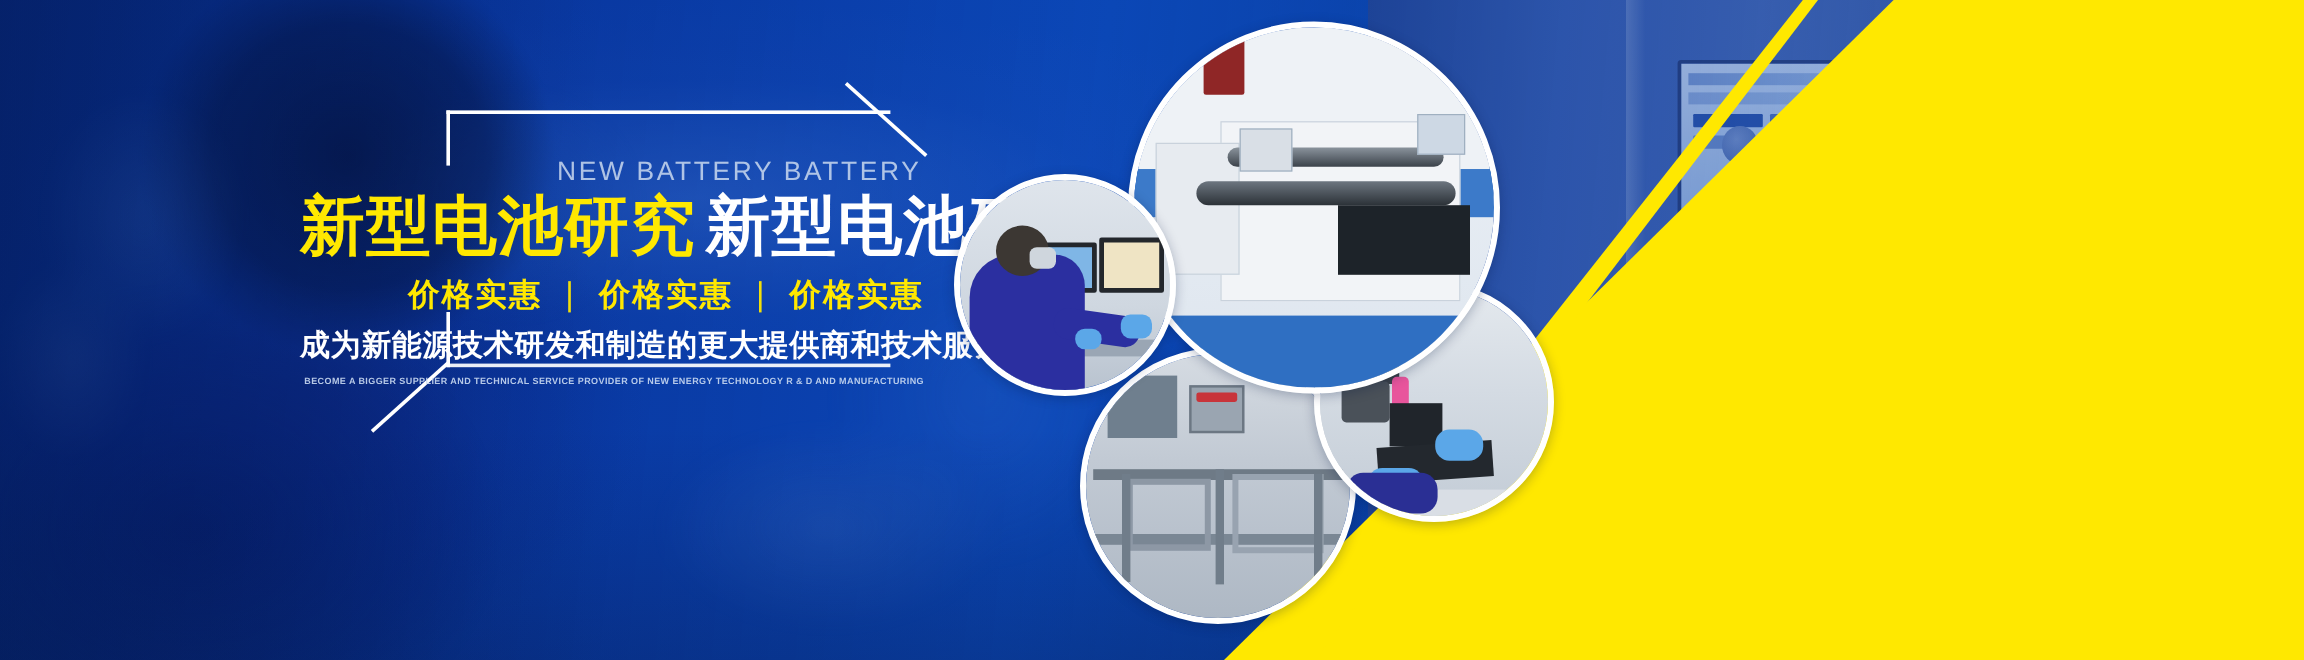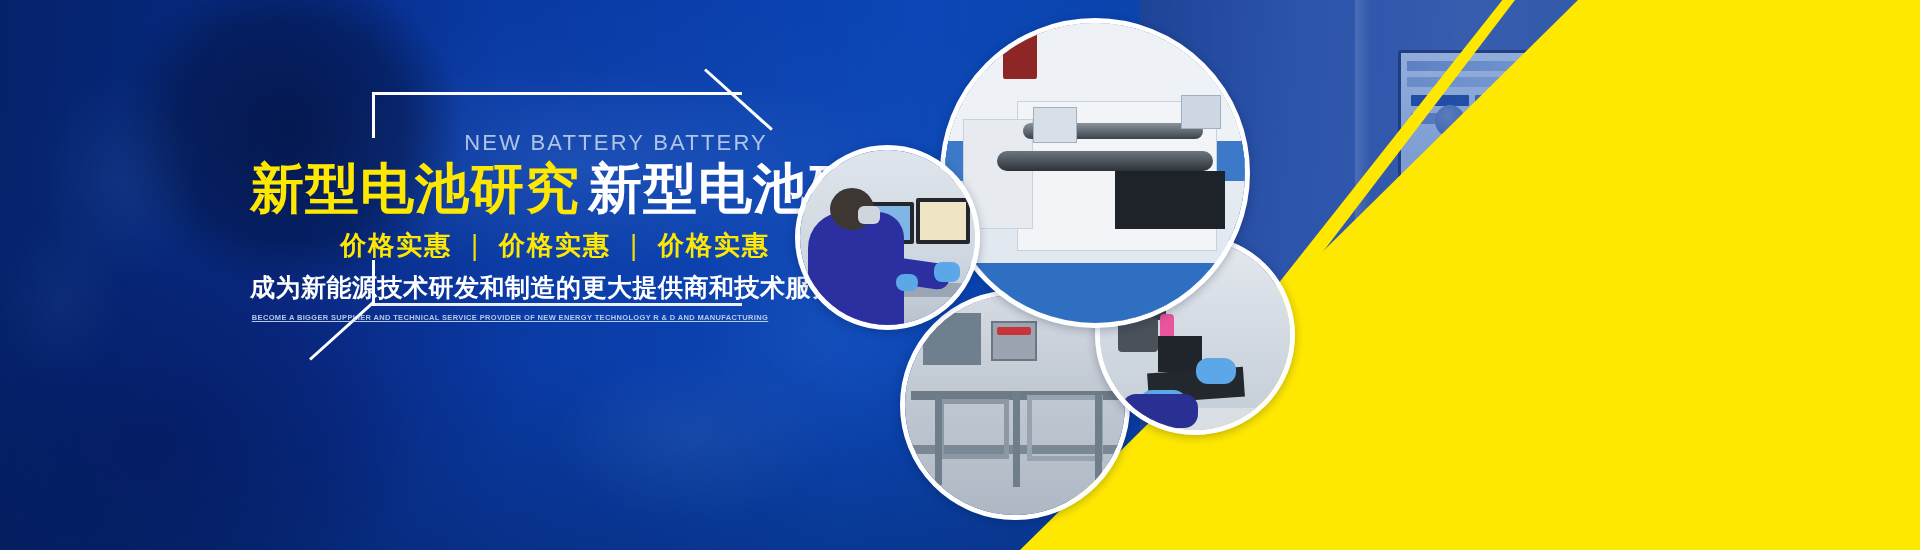--- a/index.html
+++ b/index.html
@@ -143,24 +143,24 @@
   .tagline{
     margin-top:8px;
     text-align:right;
     font-size:25px; font-weight:700; color:#ffffff;
     letter-spacing:.5px; white-space:nowrap;
     font-family:"DejaVu Sans","Liberation Sans",sans-serif;
   }
 
   .microline{
     margin-top:9px;
-    text-align:center;
+    text-align:right;
     font-size:7.5px; font-weight:700;
     color:rgba(206,222,244,.88);
-    letter-spacing:.35px; white-space:nowrap;text-decoration:underline;
+    letter-spacing:.35px; white-space:nowrap;
   }
 
   
   .circle{
     position:absolute; border-radius:50%;
     border:5px solid #ffffff; overflow:hidden;
     box-shadow:0 2px 10px rgba(3,20,60,.28);
   }
   .c-top   { left:940px;  top:18px;  width:310px; height:310px; }
   .c-left  { left:795px;  top:145px; width:185px; height:185px; }

